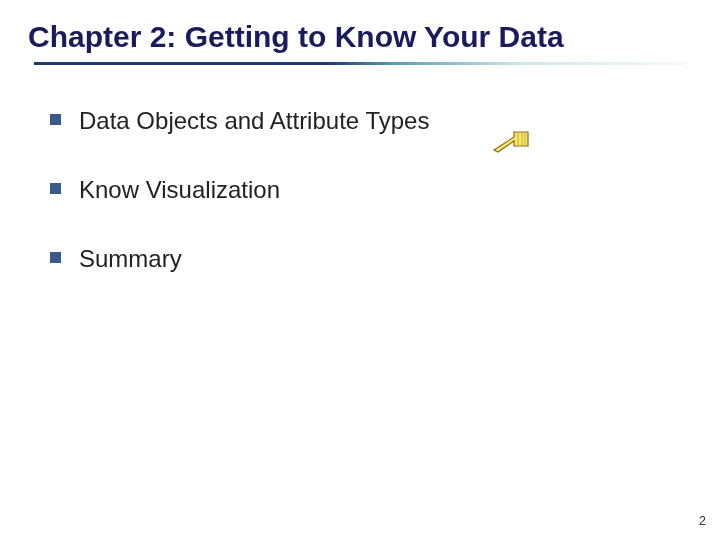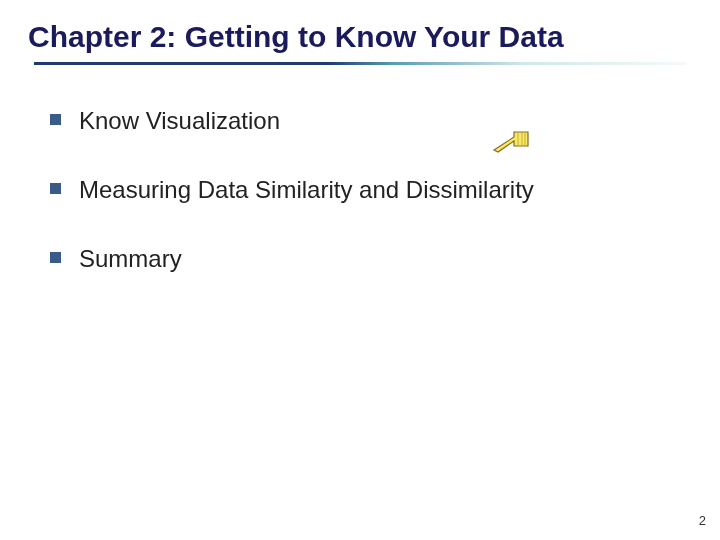--- a/index.html
+++ b/index.html
@@ -65,25 +65,25 @@
   </style>
 </head>
 <body>
 
 <div class="title">Chapter 2: Getting to Know Your Data</div>
 <div class="underline"></div>
 
 <div class="content">
   <div class="item">
     <div class="bullet"></div>
-    <div class="item-text">Know Visualization</div>
+    <div class="item-text">Data Objects and Attribute Types</div>
   </div>
   <div class="item">
     <div class="bullet"></div>
-    <div class="item-text">Measuring Data Similarity and Dissimilarity</div>
+    <div class="item-text">Know Visualization</div>
   </div>
   <div class="item">
     <div class="bullet"></div>
     <div class="item-text">Summary</div>
   </div>
 </div>
 
 <div class="pointer">
   <svg width="40" height="30" viewBox="0 0 40 30">
     <polygon points="2,22 22,9 22,4 36,4 36,18 22,18 22,13 6,24" fill="#f5e86a" stroke="#8a6a1a" stroke-width="1.2"></polygon>

